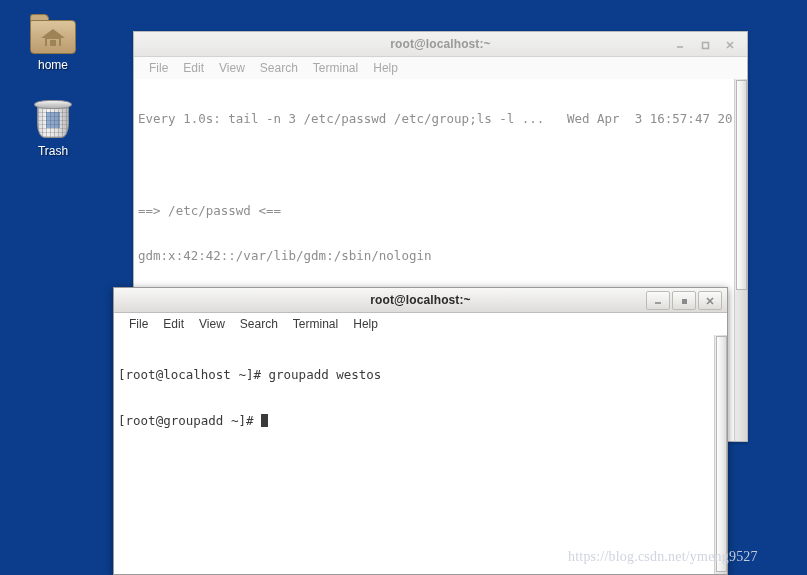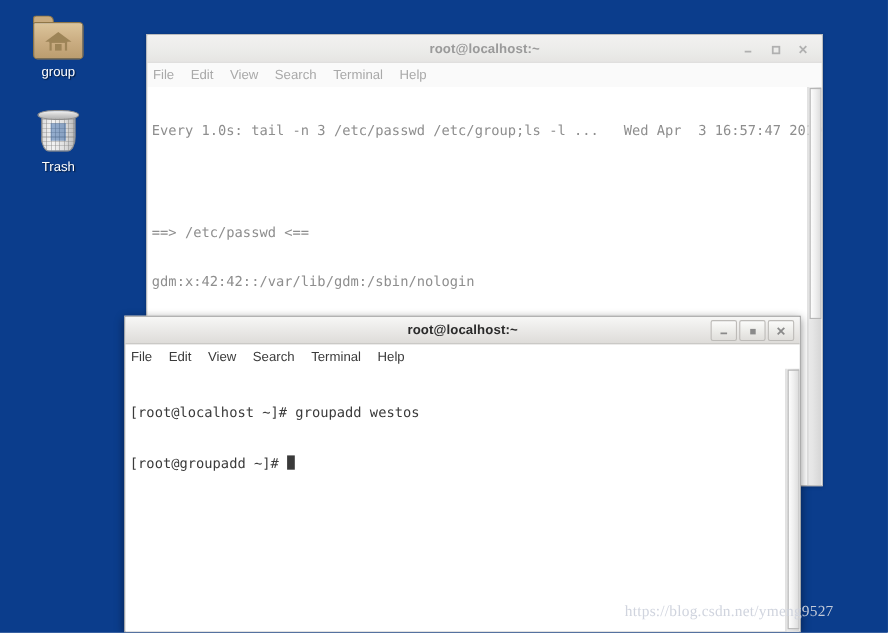--- a/index.html
+++ b/index.html
@@ -197,21 +197,21 @@
     border: none;
   }
   .glyph-stroke-inactive { stroke: #b0b0b0; fill: none; stroke-width: 1.6; }
   .glyph-stroke-active { stroke: #8a8a8a; fill: none; stroke-width: 1.6; }
   .glyph-fill-active { fill: #8a8a8a; }
 
   .menubar {
     height: 22px;
     display: flex;
     align-items: center;
-    padding-left: 5px;
+    padding-left: 15px;
     box-sizing: border-box;
     background: #ffffff;
   }
   .menubar.inactive { background: #fafafa; }
   .menu-item {
     font-size: 12px;
     font-family: "Liberation Sans", sans-serif;
     margin-right: 15px;
     cursor: pointer;
     line-height: 22px;
@@ -283,21 +283,21 @@
   <div class="desktop-icon" style="left:10px; top:14px;">
     <span class="glyph folder">
       <span class="tab"></span>
       <span class="body"></span>
       <span class="house">
         <span class="roof"></span>
         <span class="wall"></span>
         <span class="door"></span>
       </span>
     </span>
-    <span class="label">group</span>
+    <span class="label">home</span>
   </div>
 
   <div class="desktop-icon" style="left:10px; top:98px;text-align:center;">
     <span class="glyph trash">
       <span class="can"></span>
       <span class="sticker"></span>
       <span class="lid"></span>
     </span>
     <span class="label">Trash</span>
   </div>

